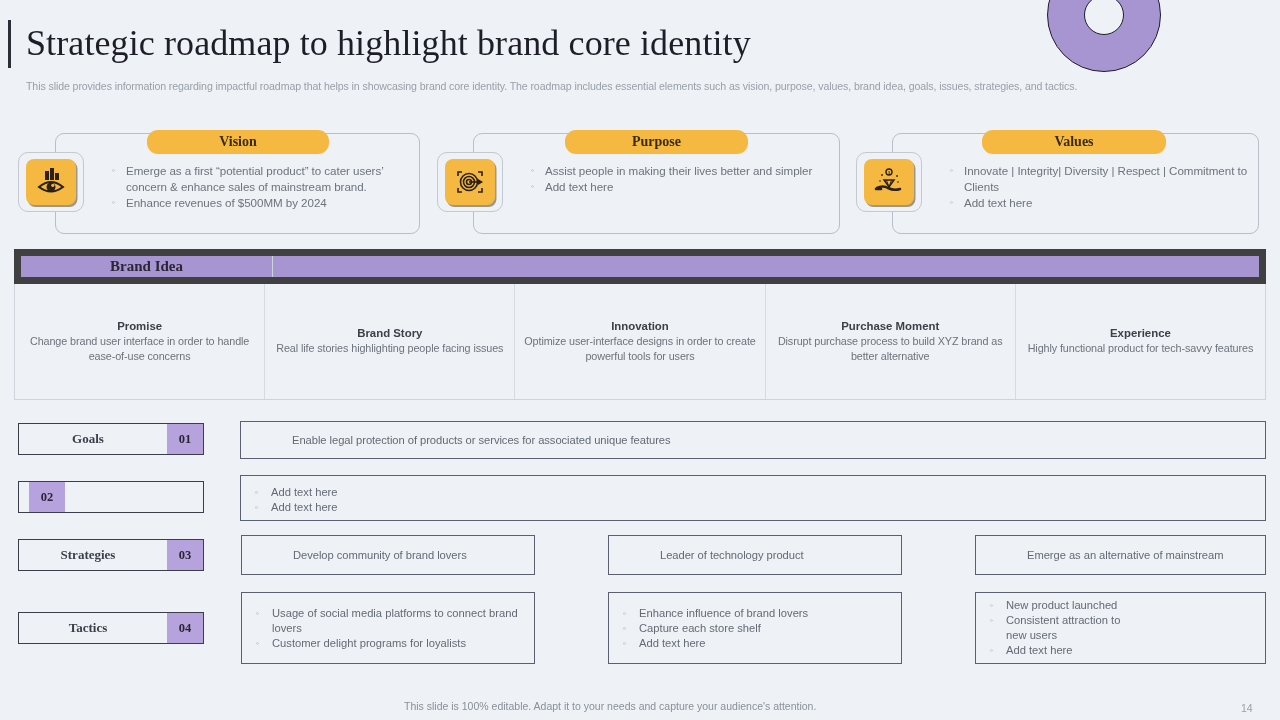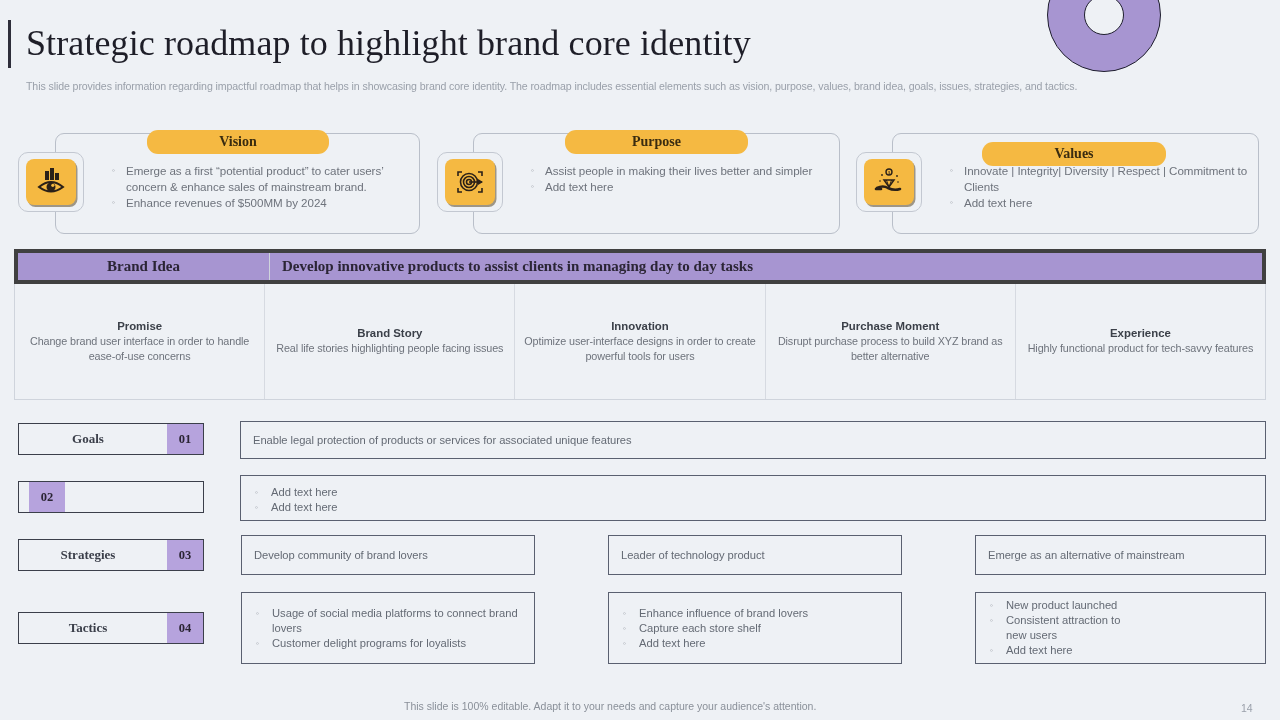--- a/index.html
+++ b/index.html
@@ -69,21 +69,21 @@
   .card-list { position: absolute; top: 163px; }
   .bullet-row { display: flex; font-size: 11.6px; color: #6e737c; line-height: 16.2px; }
   .bullet-mark {
     width: 14px; flex: 0 0 14px; text-align: left;
     font-size: 8px; color: #8d929b; line-height: 16.2px;
   }
   .bullet-text { letter-spacing: -.05px; }
 
   
   .table { position: absolute; left: 14px; top: 249px; width: 1252px; }
-  .table-head { display: flex; height: 35px; background: #a795d1; border: 4px solid #404040; }
+  .table-head { display: flex; height: 35px; background: #a795d1; border: 7px solid #404040; }
   .th {
     display: flex; align-items: center; justify-content: center;
     font-family: "Liberation Serif", serif; font-weight: bold;
     font-size: 15px; color: #2b2535;
   }
   .th-left { width: 252px; border-right: 1px solid #cfd4dc; }
   .th-right { flex: 1; justify-content: flex-start; padding-left: 12px; }
   .table-body { display: flex; height: 116px; background: #eef1f5; border: 1px solid #cfd4dc; border-top: none; }
   .td {
     flex: 1; display: flex; flex-direction: column; align-items: center;
@@ -107,21 +107,21 @@
   .lbl-num {
     width: 36px; background: #b6a3dd; display: flex;
     align-items: center; justify-content: center;
     font-family: "Liberation Serif", serif; font-weight: bold;
     font-size: 12.5px; color: #2b2535; margin-left: 10px;
   }
   .panel {
     position: absolute; border: 1px solid #5a6070; background: #eef1f5;
   }
   .panel-text {
-    font-size: 11.2px; color: #646a74; letter-spacing: -.05px;
+    font-size: 11.2px; color: #646a74; letter-spacing: -.05px; margin-left: 39px;
   }
   .panel-pad { padding: 10px 12px; }
   .plist { padding: 9px 14px; }
   .prow { display: flex; font-size: 11.2px; color: #646a74; line-height: 15px; }
   .pmark { width: 16px; flex: 0 0 16px; font-size: 8px; color: #8d929b; line-height: 15px; }
 
   
   .footer {
     position: absolute; left: 404px; top: 700px;
     font-size: 10.5px; color: #8a9099;
@@ -210,36 +210,35 @@
         <path d="M2 21 L7 21" stroke="#2b2118" stroke-width="2.6" stroke-linecap="round"></path>
         <g fill="#2b2118">
             <circle cx="8" cy="7" r=".9"></circle>
             <circle cx="23" cy="8" r=".9"></circle>
             <circle cx="24" cy="14" r=".8"></circle>
             <circle cx="6" cy="13" r=".8"></circle>
           </g>
       </svg>
     </div>
   </div>
-  <div class="card-chip" style="left:982px; width:184px;margin-top:12px;">Values</div>
+  <div class="card-chip" style="left:982px; width:184px;">Values</div>
   <div class="card-list" style="left:950px; width:300px;">
     <div class="bullet-row">
         <span class="bullet-mark">◦</span>
         <span class="bullet-text">Innovate  | Integrity| Diversity | Respect | Commitment to Clients</span>
       </div>
     <div class="bullet-row">
         <span class="bullet-mark">◦</span>
         <span class="bullet-text">Add text here</span>
       </div>
   </div>
 
   <div class="table">
     <div class="table-head">
       <div class="th th-left">Brand Idea</div>
-      <div class="th th-right">Develop innovative products to assist clients in managing day to day tasks</div>
     </div>
     <div class="table-body">
       <div class="td">
         <div class="td-title">Promise</div>
         <div class="td-desc">Change brand user interface in order to handle ease-of-use concerns</div>
       </div>
       <div class="td">
         <div class="td-title">Brand Story</div>
         <div class="td-desc">Real life stories highlighting people facing issues</div>
       </div>

